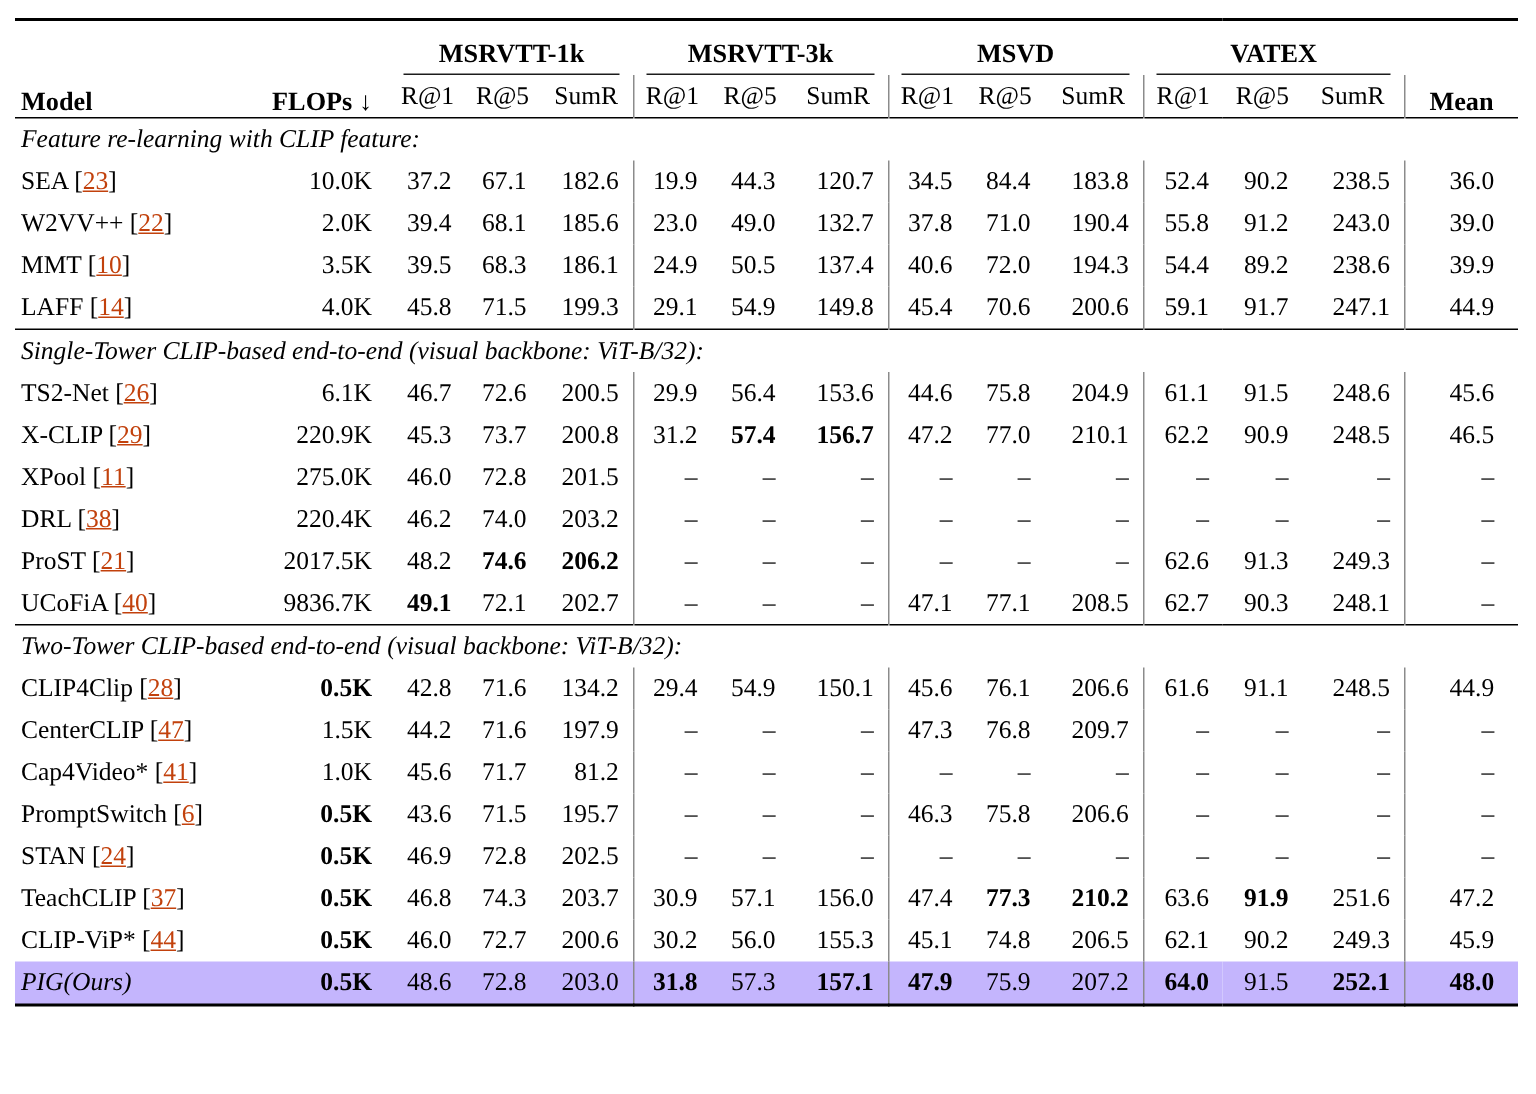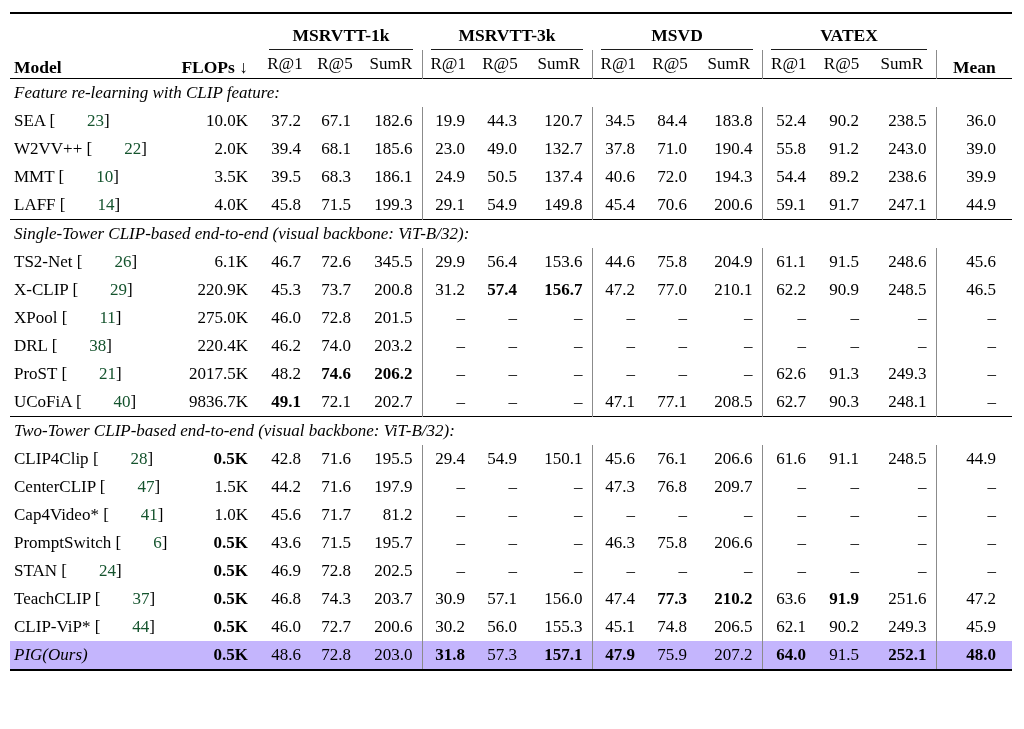--- a/index.html
+++ b/index.html
@@ -25,21 +25,21 @@
   tr.secrow .seclab-b{font-weight:normal;}
   td.model{text-align:left;padding-left:4px;}
   td.flops{text-align:right;padding-right:12px;}
   td.num{text-align:right;padding-right:9px;}
   td.mean{padding-right:16px;}
   td.bold,.b{font-weight:bold;}
   .it{font-style:italic;}
   .sep{border-left:1px solid #8b8b8b;}
   .sepR{border-right:1px solid #8b8b8b;}
   tr.hl{background:#c4b5fd;}
-  a.ref{color:#14532d;cursor:pointer;margin-left:32px;}
+  a.ref{color:#c2410c;text-decoration:underline;cursor:pointer;}
   .caption{margin-top:13px;font-size:16.6px;padding-left:0px;white-space:nowrap;}
   .caption .cap-bold{font-weight:bold;margin-left:7px;}
 </style>
 </head>
 <body>
 
 <div class="wrap">
   <table>
     <colgroup>
       <col style="width:150px">
@@ -164,21 +164,21 @@
           <td class="num mean sep">44.9</td>
         </tr>
         <tr class="secrow">
           <td colspan="15"><span class="seclab-b">Single-Tower</span><span> CLIP-based end-to-end (visual backbone: ViT-B/32):</span></td>
         </tr>
         <tr class="datarow">
           <td class="model"><span>TS2-Net</span> [<a class="ref">26</a>]</td>
           <td class="flops">6.1K</td>
           <td class="num">46.7</td>
           <td class="num">72.6</td>
-          <td class="num">345.5</td>
+          <td class="num">200.5</td>
           <td class="num sep">29.9</td>
           <td class="num">56.4</td>
           <td class="num">153.6</td>
           <td class="num sep">44.6</td>
           <td class="num">75.8</td>
           <td class="num">204.9</td>
           <td class="num sep">61.1</td>
           <td class="num">91.5</td>
           <td class="num">248.6</td>
           <td class="num mean sep">45.6</td>
@@ -269,21 +269,21 @@
           <td class="num mean sep">–</td>
         </tr>
         <tr class="secrow">
           <td colspan="15"><span class="seclab-b">Two-Tower</span><span> CLIP-based end-to-end (visual backbone: ViT-B/32):</span></td>
         </tr>
         <tr class="datarow">
           <td class="model"><span>CLIP4Clip</span> [<a class="ref">28</a>]</td>
           <td class="flops bold">0.5K</td>
           <td class="num">42.8</td>
           <td class="num">71.6</td>
-          <td class="num">195.5</td>
+          <td class="num">134.2</td>
           <td class="num sep">29.4</td>
           <td class="num">54.9</td>
           <td class="num">150.1</td>
           <td class="num sep">45.6</td>
           <td class="num">76.1</td>
           <td class="num">206.6</td>
           <td class="num sep">61.6</td>
           <td class="num">91.1</td>
           <td class="num">248.5</td>
           <td class="num mean sep">44.9</td>

